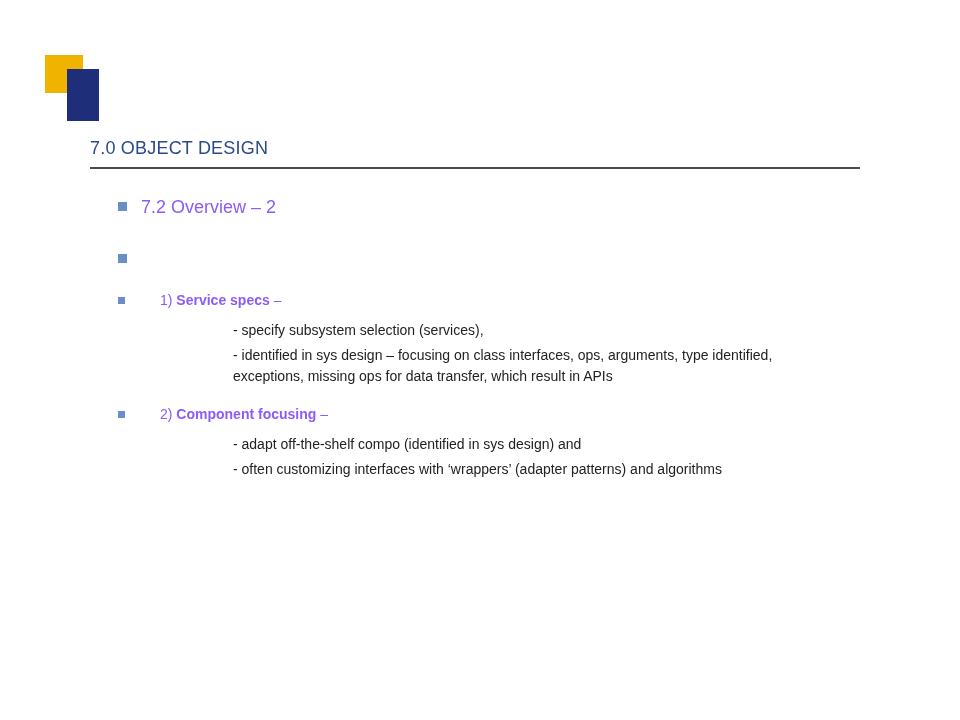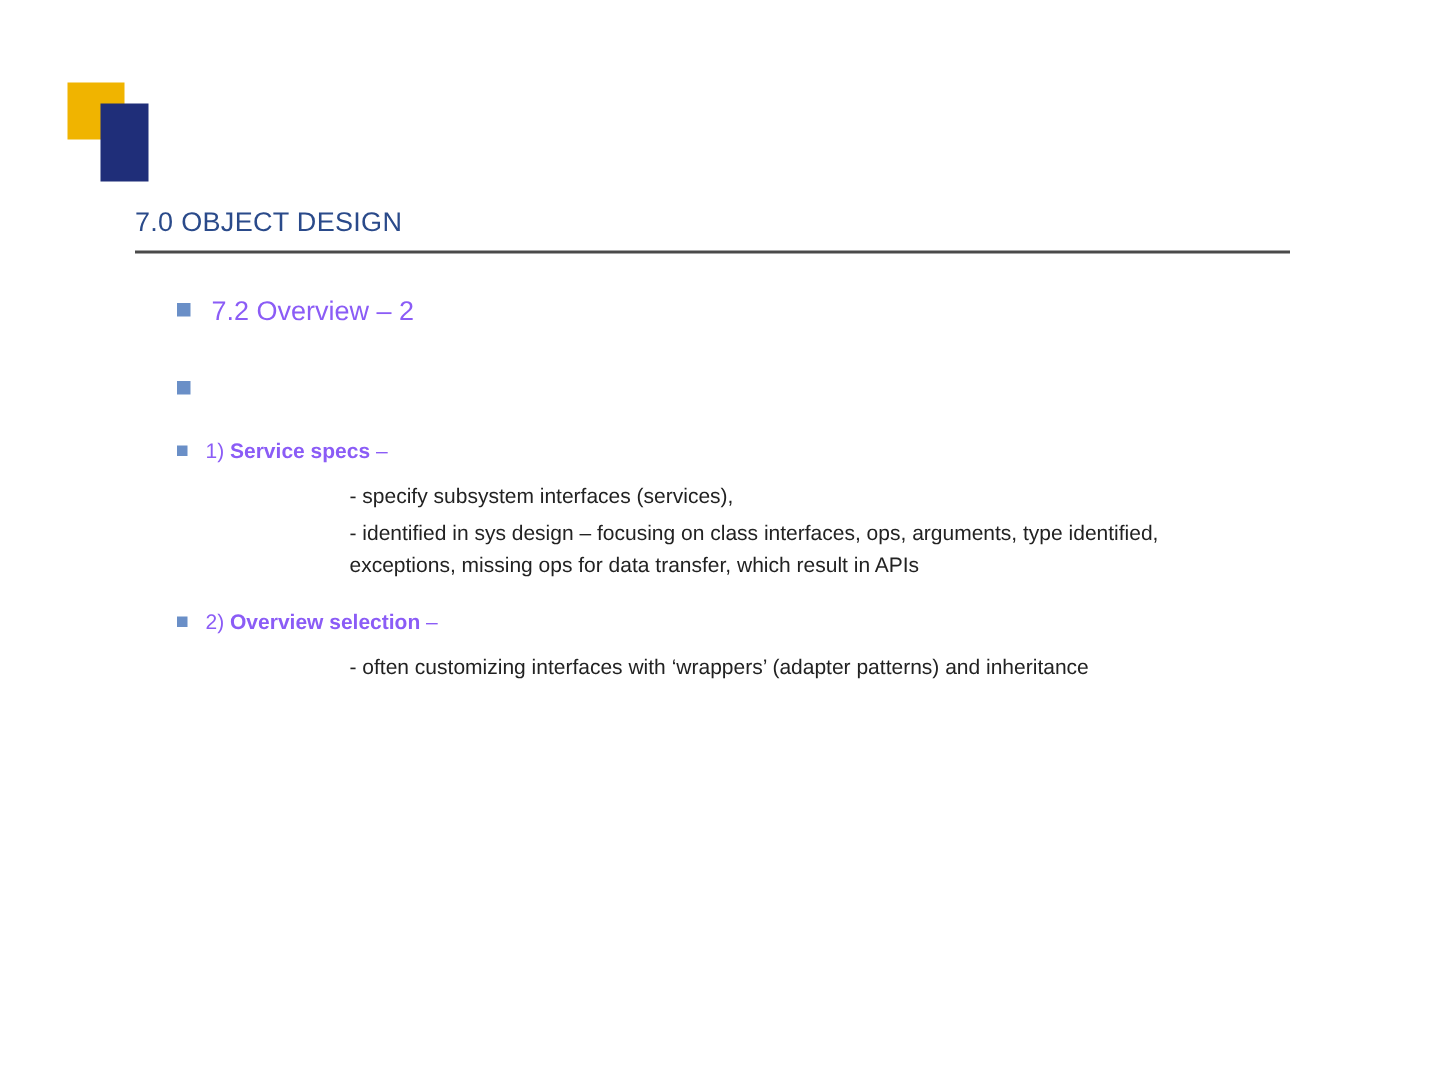--- a/index.html
+++ b/index.html
@@ -84,20 +84,21 @@
     line-height: 1.35;
   }
   .b1.small .bullet {
     width: 7px;
     height: 7px;
     margin-top: 6px;
     margin-right: 12px;
   }
   .b1.small .text {
     font-size: 14px;
+    margin-left: 23px;
   }
   .sub {
     margin-left: 115px;
     font-size: 14px;
     color: #222222;
     line-height: 1.45;
     margin-bottom: 5px;
     max-width: 610px;
   }
   .gap { height: 14px; }
@@ -126,26 +127,27 @@
     </div>
 
     <div class="b1">
       <div class="bullet"></div>
     </div>
 
     <div class="b1 small tight">
       <div class="bullet"></div>
       <div class="text"><span>1) </span><b>Service specs</b><span> –</span></div>
     </div>
-    <div class="sub">- specify subsystem interfaces (services),</div>
+    <div class="sub">- specify subsystem selection (services),</div>
     <div class="sub">- identified in sys design – focusing on class interfaces, ops, arguments, type identified, exceptions, missing ops for data transfer, which result in APIs</div>
 
     <div class="gap"></div>
 
     <div class="b1 small tight">
       <div class="bullet"></div>
-      <div class="text"><span>2) </span><b>Overview selection</b><span> –</span></div>
+      <div class="text"><span>2) </span><b>Component focusing</b><span> –</span></div>
     </div>
-    <div class="sub">- often customizing interfaces with ‘wrappers’ (adapter patterns) and inheritance</div>
+    <div class="sub">- adapt off-the-shelf compo (identified in sys design) and</div>
+    <div class="sub">- often customizing interfaces with ‘wrappers’ (adapter patterns) and algorithms</div>
 
   </div>
 
 </div>
 
 </body></html>

